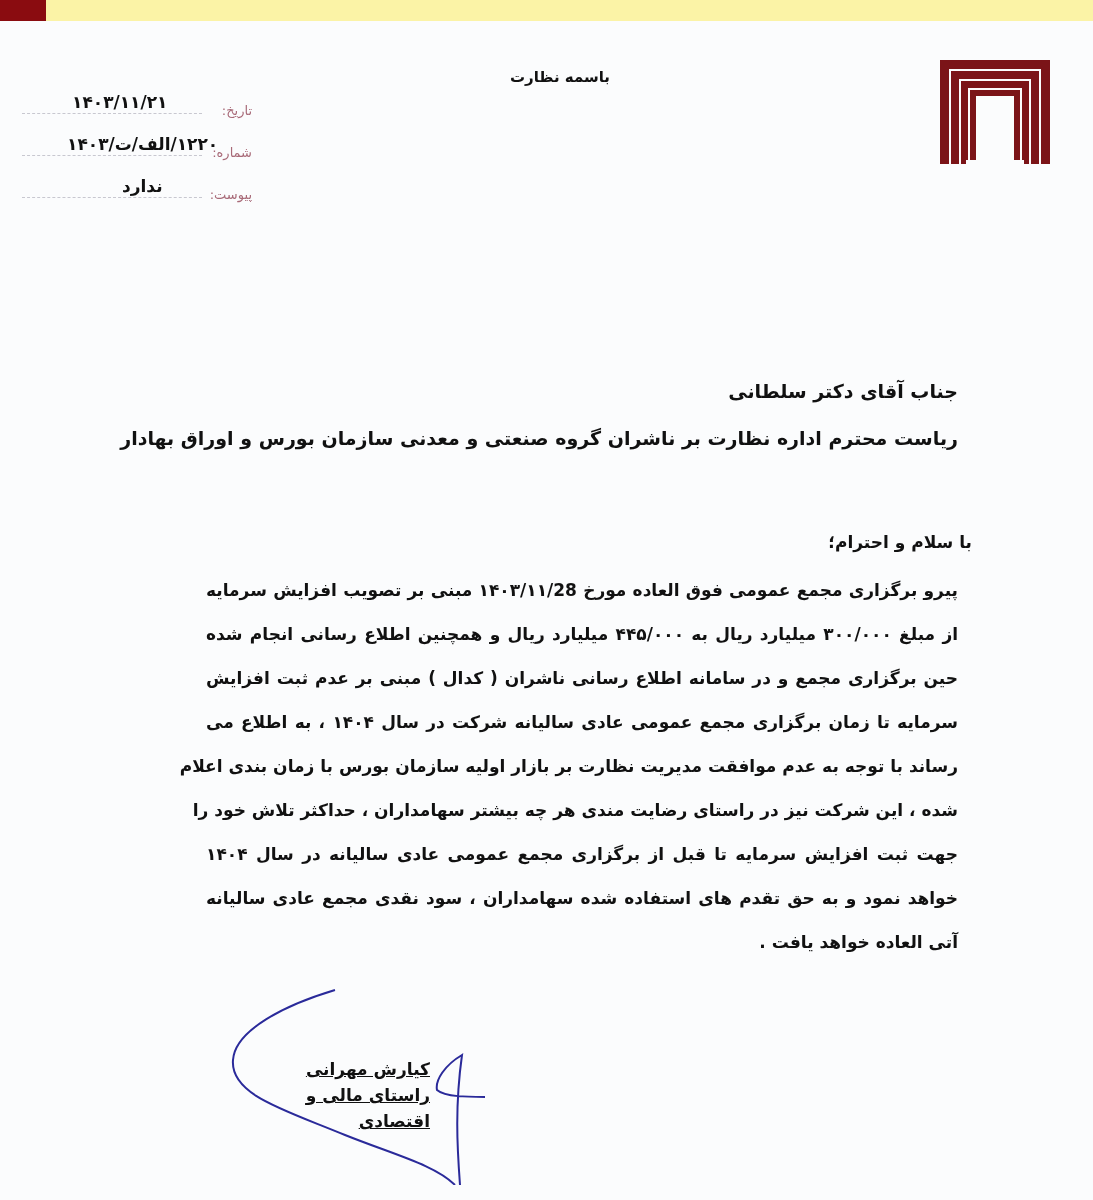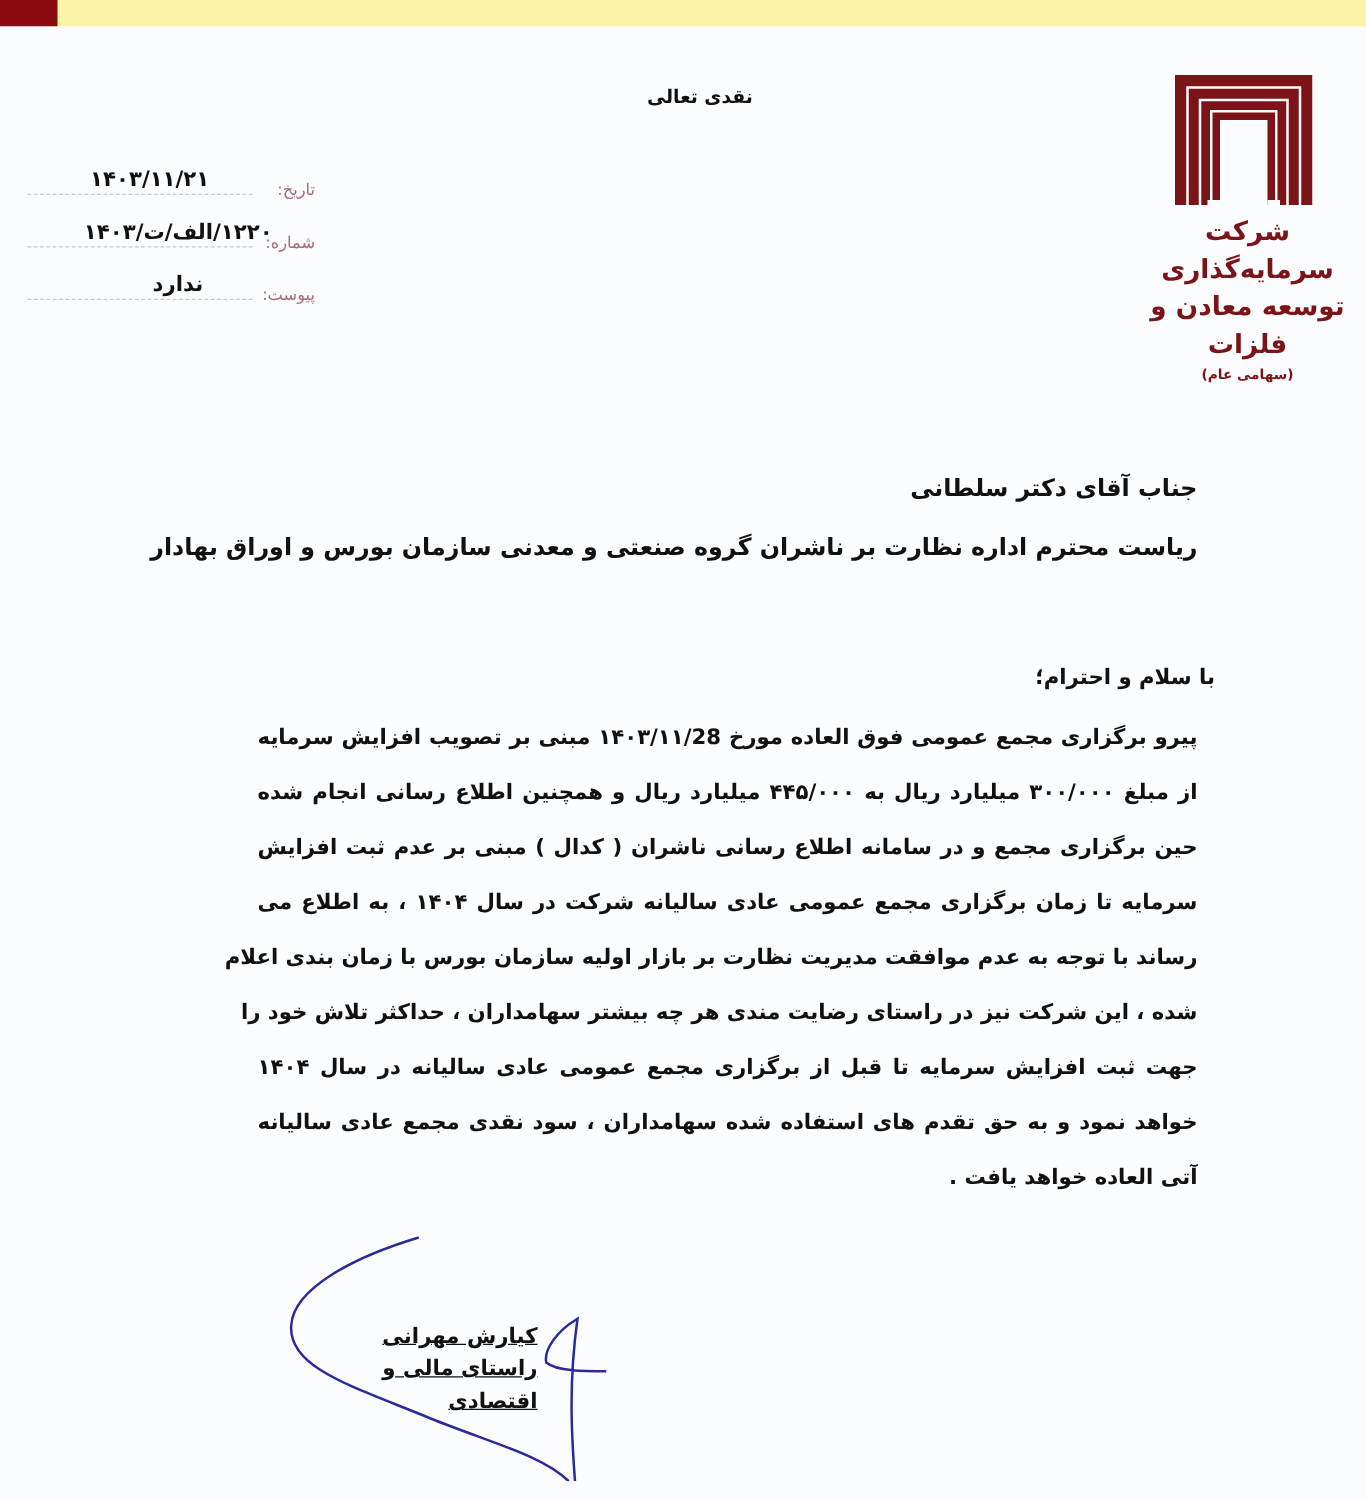--- a/index.html
+++ b/index.html
@@ -6,21 +6,21 @@
     body {
       width:1093px; height:1200px; position:relative; overflow:hidden;
       background:#fbfcfd;
       font-family:"DejaVu Sans", sans-serif;
       color:#111;
     }
     .topbar { position:absolute; left:0; top:0; width:1093px; height:21px; background:#fbf3a6; }
     .topbar-red { position:absolute; left:0; top:0; width:46px; height:21px; background:#8a0c10; }
     .bismillah { position:absolute; left:480px; top:68px; width:160px; text-align:center; font-weight:bold; font-size:15px; }
 
-    .meta-row { position:absolute; left:22px; width:230px; height:26px;margin-top:42px; }
+    .meta-row { position:absolute; left:22px; width:230px; height:26px; }
     .meta-label { position:absolute; right:0; bottom:0; font-size:13px; color:#a86a78; direction:rtl; }
     .meta-line { position:absolute; left:0; right:50px; bottom:4px; border-bottom:1px dashed #c8c8d0; }
     .meta-value { position:absolute; bottom:6px; font-weight:bold; font-size:17px; direction:rtl; }
 
     .logo { position:absolute; left:905px; top:60px; width:150px; height:195px; }
     .logo-mark { position:absolute; left:35px; top:0; width:110px; height:104px; }
     .logo-name { position:absolute; left:0; width:186px; top:110px; text-align:center; color:#7b1418; font-weight:bold; direction:rtl; }
     .logo-line1 { font-size:21px; line-height:30px; }
     .logo-line2 { font-size:21px; line-height:30px; }
     .logo-line3 { font-size:11px; line-height:20px; }
@@ -37,21 +37,21 @@
     .signer-name { font-size:17px; line-height:26px; }
     .signer-title { font-size:17px; line-height:26px; }
   </style>
 </head>
 <body>
 
 <div class="topbar">
   <div class="topbar-red"></div>
 </div>
 
-<div class="bismillah">نقدی تعالی</div>
+<div class="bismillah">باسمه نظارت</div>
 
 <div class="meta-row" style="top:92px;">
   <span class="meta-line"></span>
   <span class="meta-value" style="left:50px;">۱۴۰۳/۱۱/۲۱</span>
   <span class="meta-label">تاریخ:</span>
 </div>
 <div class="meta-row" style="top:134px;">
   <span class="meta-line"></span>
   <span class="meta-value" style="left:45px;">۱۲۲۰/الف/ت/۱۴۰۳</span>
   <span class="meta-label">شماره:</span>
@@ -65,25 +65,20 @@
 <div class="logo">
   <svg class="logo-mark" viewBox="0 0 110 104" xmlns="http://www.w3.org/2000/svg">
     <rect x="0" y="0" width="110" height="104" fill="#7b1418"></rect>
     <path d="M10 104 V10 H100 V104" fill="none" stroke="#fbfcfd" stroke-width="2"></path>
     <path d="M20 104 V20 H90 V104" fill="none" stroke="#fbfcfd" stroke-width="2"></path>
     <path d="M29 100 V29 H81 V100" fill="none" stroke="#fbfcfd" stroke-width="2"></path>
     <rect x="36" y="36" width="38" height="68" fill="#fbfcfd"></rect>
     <rect x="26" y="100" width="10" height="4" fill="#fbfcfd"></rect>
     <rect x="74" y="100" width="10" height="4" fill="#fbfcfd"></rect>
   </svg>
-  <div class="logo-name">
-    <div class="logo-line1">شرکت سرمایه‌گذاری</div>
-    <div class="logo-line2">توسعه معادن و فلزات</div>
-    <div class="logo-line3">(سهامی عام)</div>
-  </div>
 </div>
 
 <div class="addressee addr1">جناب آقای دکتر سلطانی</div>
 <div class="addressee addr2">ریاست محترم اداره نظارت بر ناشران گروه صنعتی و معدنی سازمان بورس و اوراق بهادار</div>
 
 <div class="greeting">با سلام و احترام؛</div>
 
 <div class="para-line" style="top:580px;">پیرو  برگزاری مجمع عمومی فوق العاده مورخ ۱۴۰۳/۱۱/28 مبنی بر تصویب افزایش سرمایه</div>
 <div class="para-line" style="top:624px;">از مبلغ ۳۰۰/۰۰۰ میلیارد ریال به ۴۴۵/۰۰۰ میلیارد ریال و همچنین اطلاع رسانی انجام شده</div>
 <div class="para-line" style="top:668px;">حین برگزاری مجمع و در سامانه اطلاع رسانی ناشران ( کدال ) مبنی بر عدم ثبت افزایش</div>

